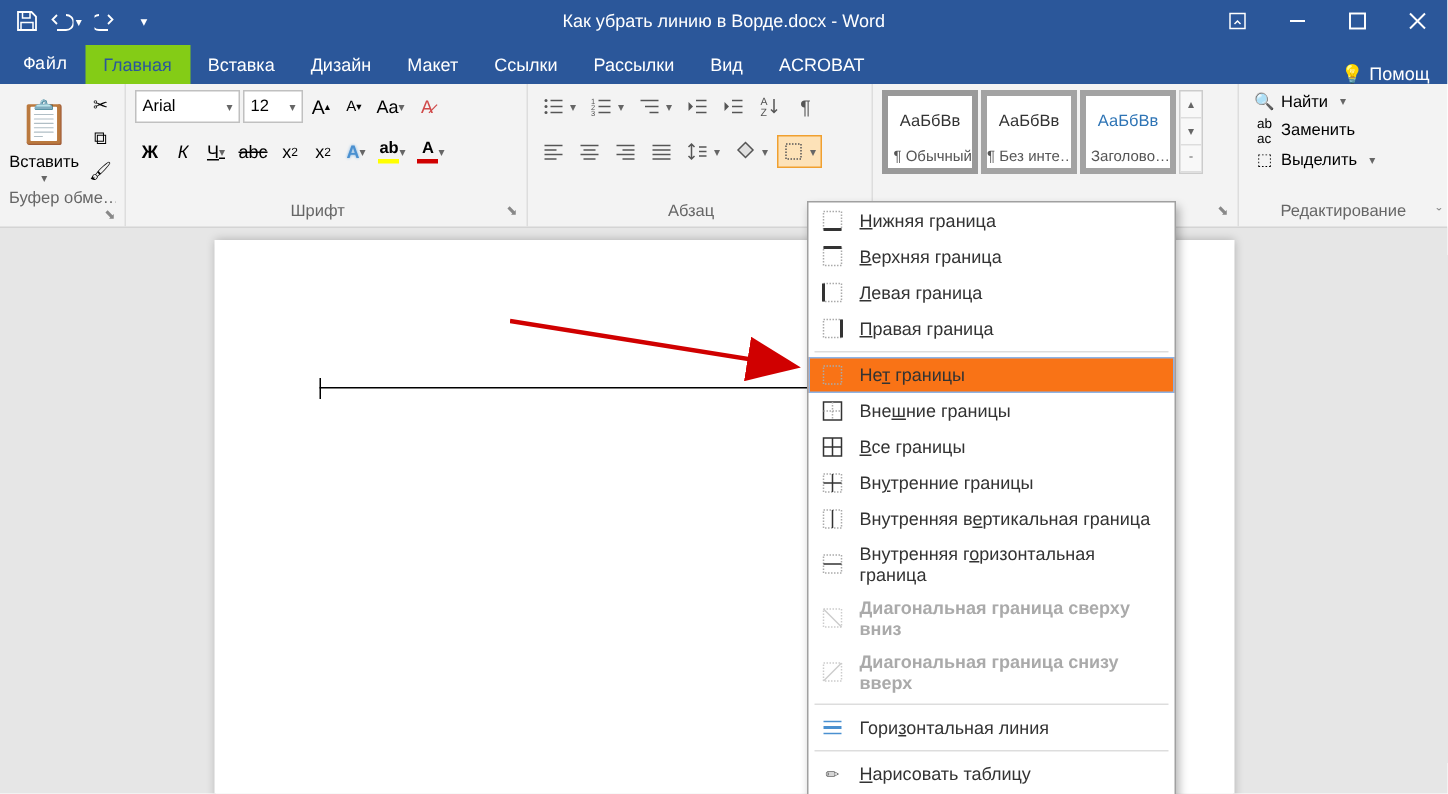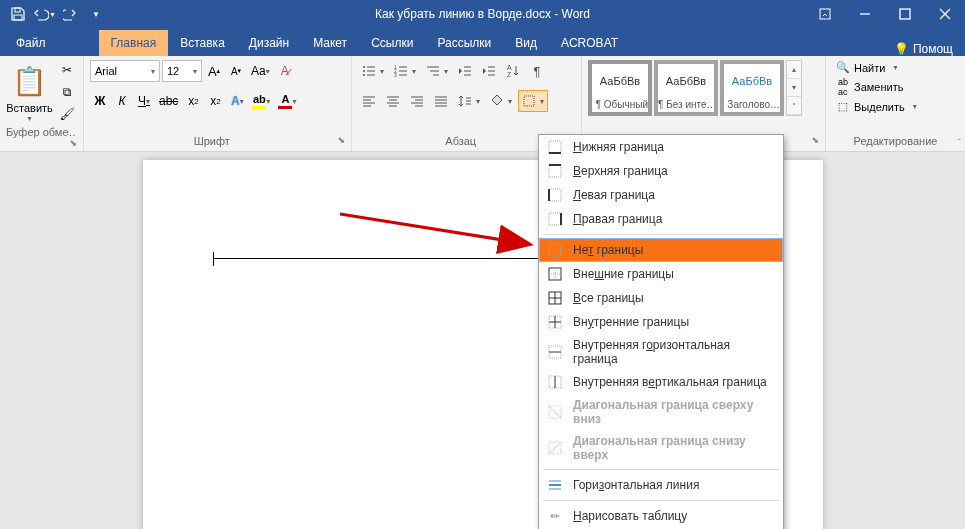--- a/index.html
+++ b/index.html
@@ -7,22 +7,22 @@
 
 .titlebar { height: 28px; background: #2b579a; color: #fff; display: flex; align-items: center; position: relative; }
 .qat { display: flex; align-items: center; gap: 2px; padding-left: 6px; }
 .qat-btn { width: 24px; height: 24px; display: flex; align-items: center; justify-content: center; color: #fff; cursor: pointer; }
 .title-text { position: absolute; left: 50%; transform: translateX(-50%); font-size: 12px; }
 .win-controls { margin-left: auto; display: flex; align-items: center; }
 .win-btn { width: 40px; height: 28px; display: flex; align-items: center; justify-content: center; cursor: pointer; }
 
 .tabbar { height: 28px; background: #2b579a; display: flex; align-items: flex-end; padding-left: 4px; }
 .tab { padding: 6px 12px; color: #fff; font-size: 12px; cursor: pointer; }
-.tab.file { background: #2b579a; }
-.tab.active { background: #fdba74; color: #2b579a; margin-left: 41px; }
+.tab.file { background: #2b579a; font-family: Liberation Mono, monospace; }
+.tab.active { background: #84cc16; color: #2b579a; }
 .help-area { margin-left: auto; display: flex; align-items: center; padding-right: 12px; color: #fff; gap: 4px; }
 .help-lamp { font-size: 12px; }
 
 .ribbon { height: 96px; background: #f3f3f3; border-bottom: 1px solid #d4d4d4; display: flex; position: relative; }
 .group { border-right: 1px solid #ddd; padding: 4px 6px; display: flex; flex-direction: column; height: 100%; }
 .group-body { flex: 1; display: flex; align-items: flex-start; gap: 4px; }
 .group-title { font-size: 11px; color: #666; text-align: center; padding-top: 2px; white-space: nowrap; overflow: hidden; }
 .group-title .dlg-launch { float: right; font-size: 9px; color: #888; margin-left: 4px; }
 
 .paste-block { display: flex; flex-direction: column; align-items: center; width: 56px; }
@@ -455,33 +455,33 @@
           <line x1="7" y1="1" x2="7" y2="13" stroke="#333"></line>
           <line x1="1" y1="7" x2="13" y2="7" stroke="#333"></line>
         </svg>
       </span>
       <span class="dd-label"><span>Вн</span><u>у</u><span>тренние границы</span></span>
     </div>
   <div class="dd-item">
       <span class="dd-icon">
         <svg width="14" height="14">
           <rect x="1" y="1" width="12" height="12" fill="none" stroke="#aaa" stroke-dasharray="1,1"></rect>
+          <line x1="7" y1="1" x2="7" y2="13" stroke="#333"></line>
+        </svg>
+      </span>
+      <span class="dd-label"><span>Внутренняя в</span><u>е</u><span>ртикальная граница</span></span>
+    </div>
+  <div class="dd-item">
+      <span class="dd-icon">
+        <svg width="14" height="14">
+          <rect x="1" y="1" width="12" height="12" fill="none" stroke="#aaa" stroke-dasharray="1,1"></rect>
           <line x1="1" y1="7" x2="13" y2="7" stroke="#333"></line>
         </svg>
       </span>
       <span class="dd-label"><span>Внутренняя г</span><u>о</u><span>ризонтальная граница</span></span>
-    </div>
-  <div class="dd-item">
-      <span class="dd-icon">
-        <svg width="14" height="14">
-          <rect x="1" y="1" width="12" height="12" fill="none" stroke="#aaa" stroke-dasharray="1,1"></rect>
-          <line x1="7" y1="1" x2="7" y2="13" stroke="#333"></line>
-        </svg>
-      </span>
-      <span class="dd-label"><span>Внутренняя в</span><u>е</u><span>ртикальная граница</span></span>
     </div>
   <div class="dd-item disabled">
       <span class="dd-icon">
         <svg width="14" height="14">
           <rect x="1" y="1" width="12" height="12" fill="none" stroke="#ccc" stroke-dasharray="1,1"></rect>
           <line x1="1" y1="1" x2="13" y2="13" stroke="#ccc"></line>
         </svg>
       </span>
       <span class="dd-label">Диагональная граница сверху вниз</span>
     </div>

